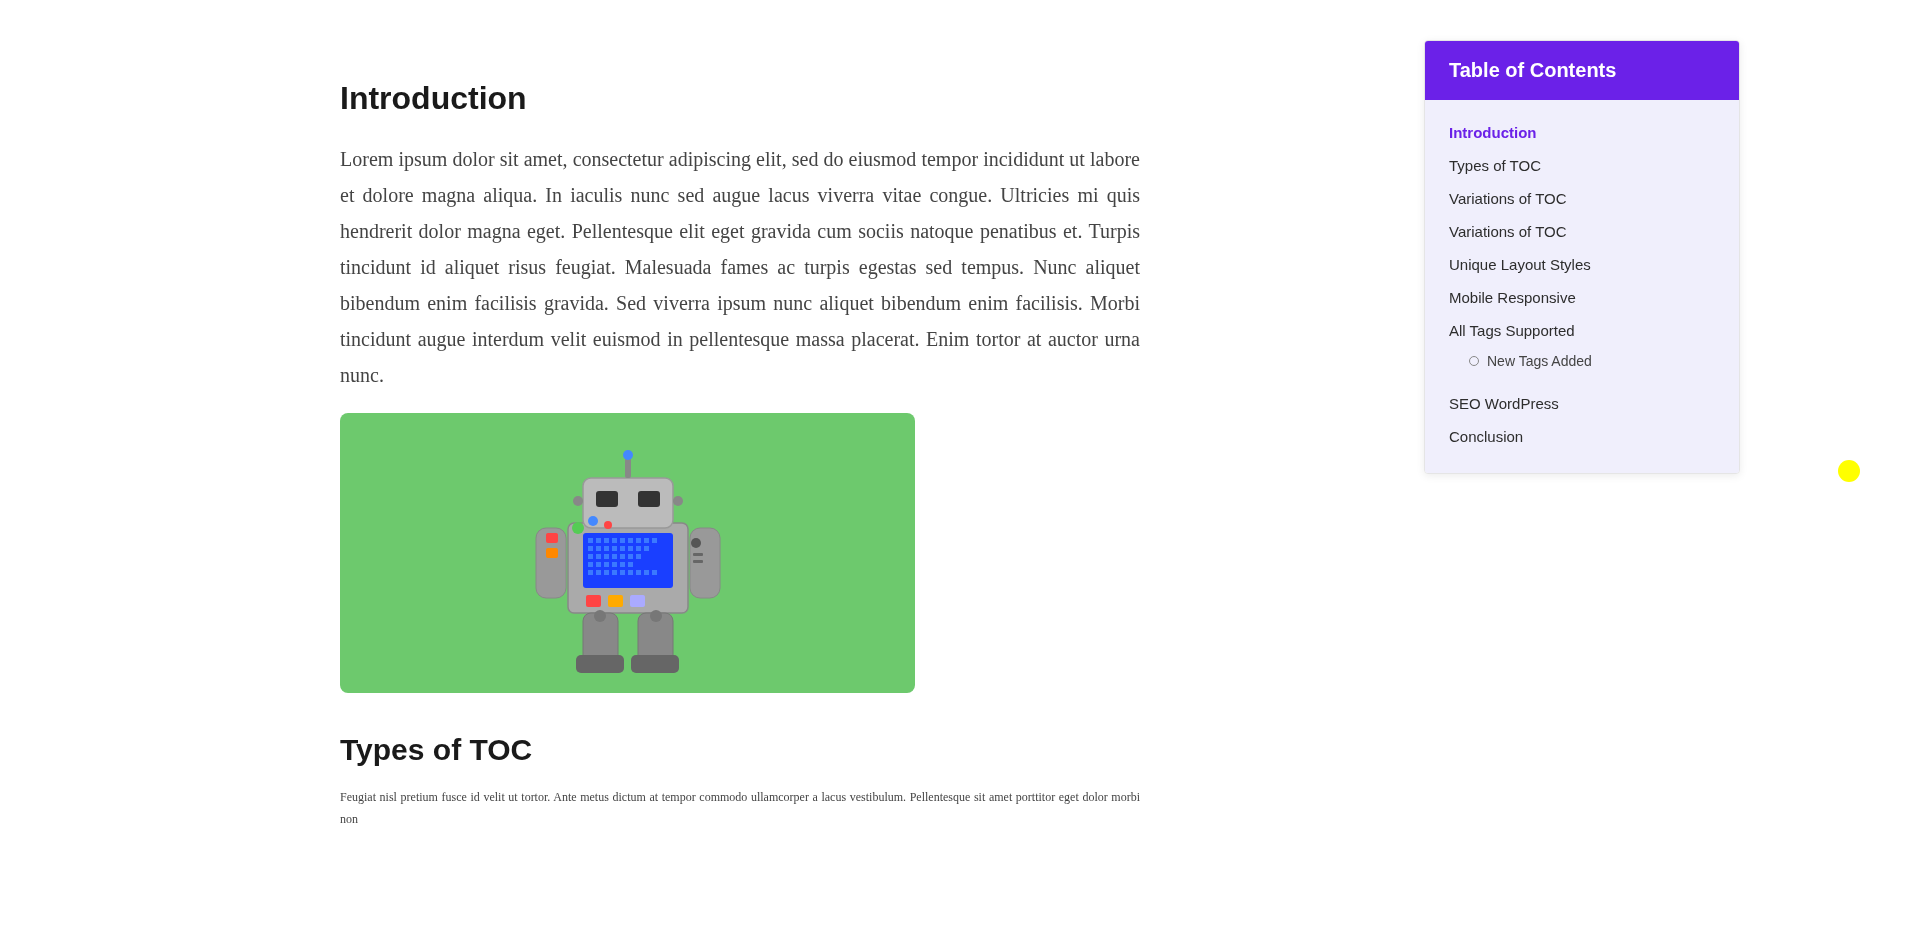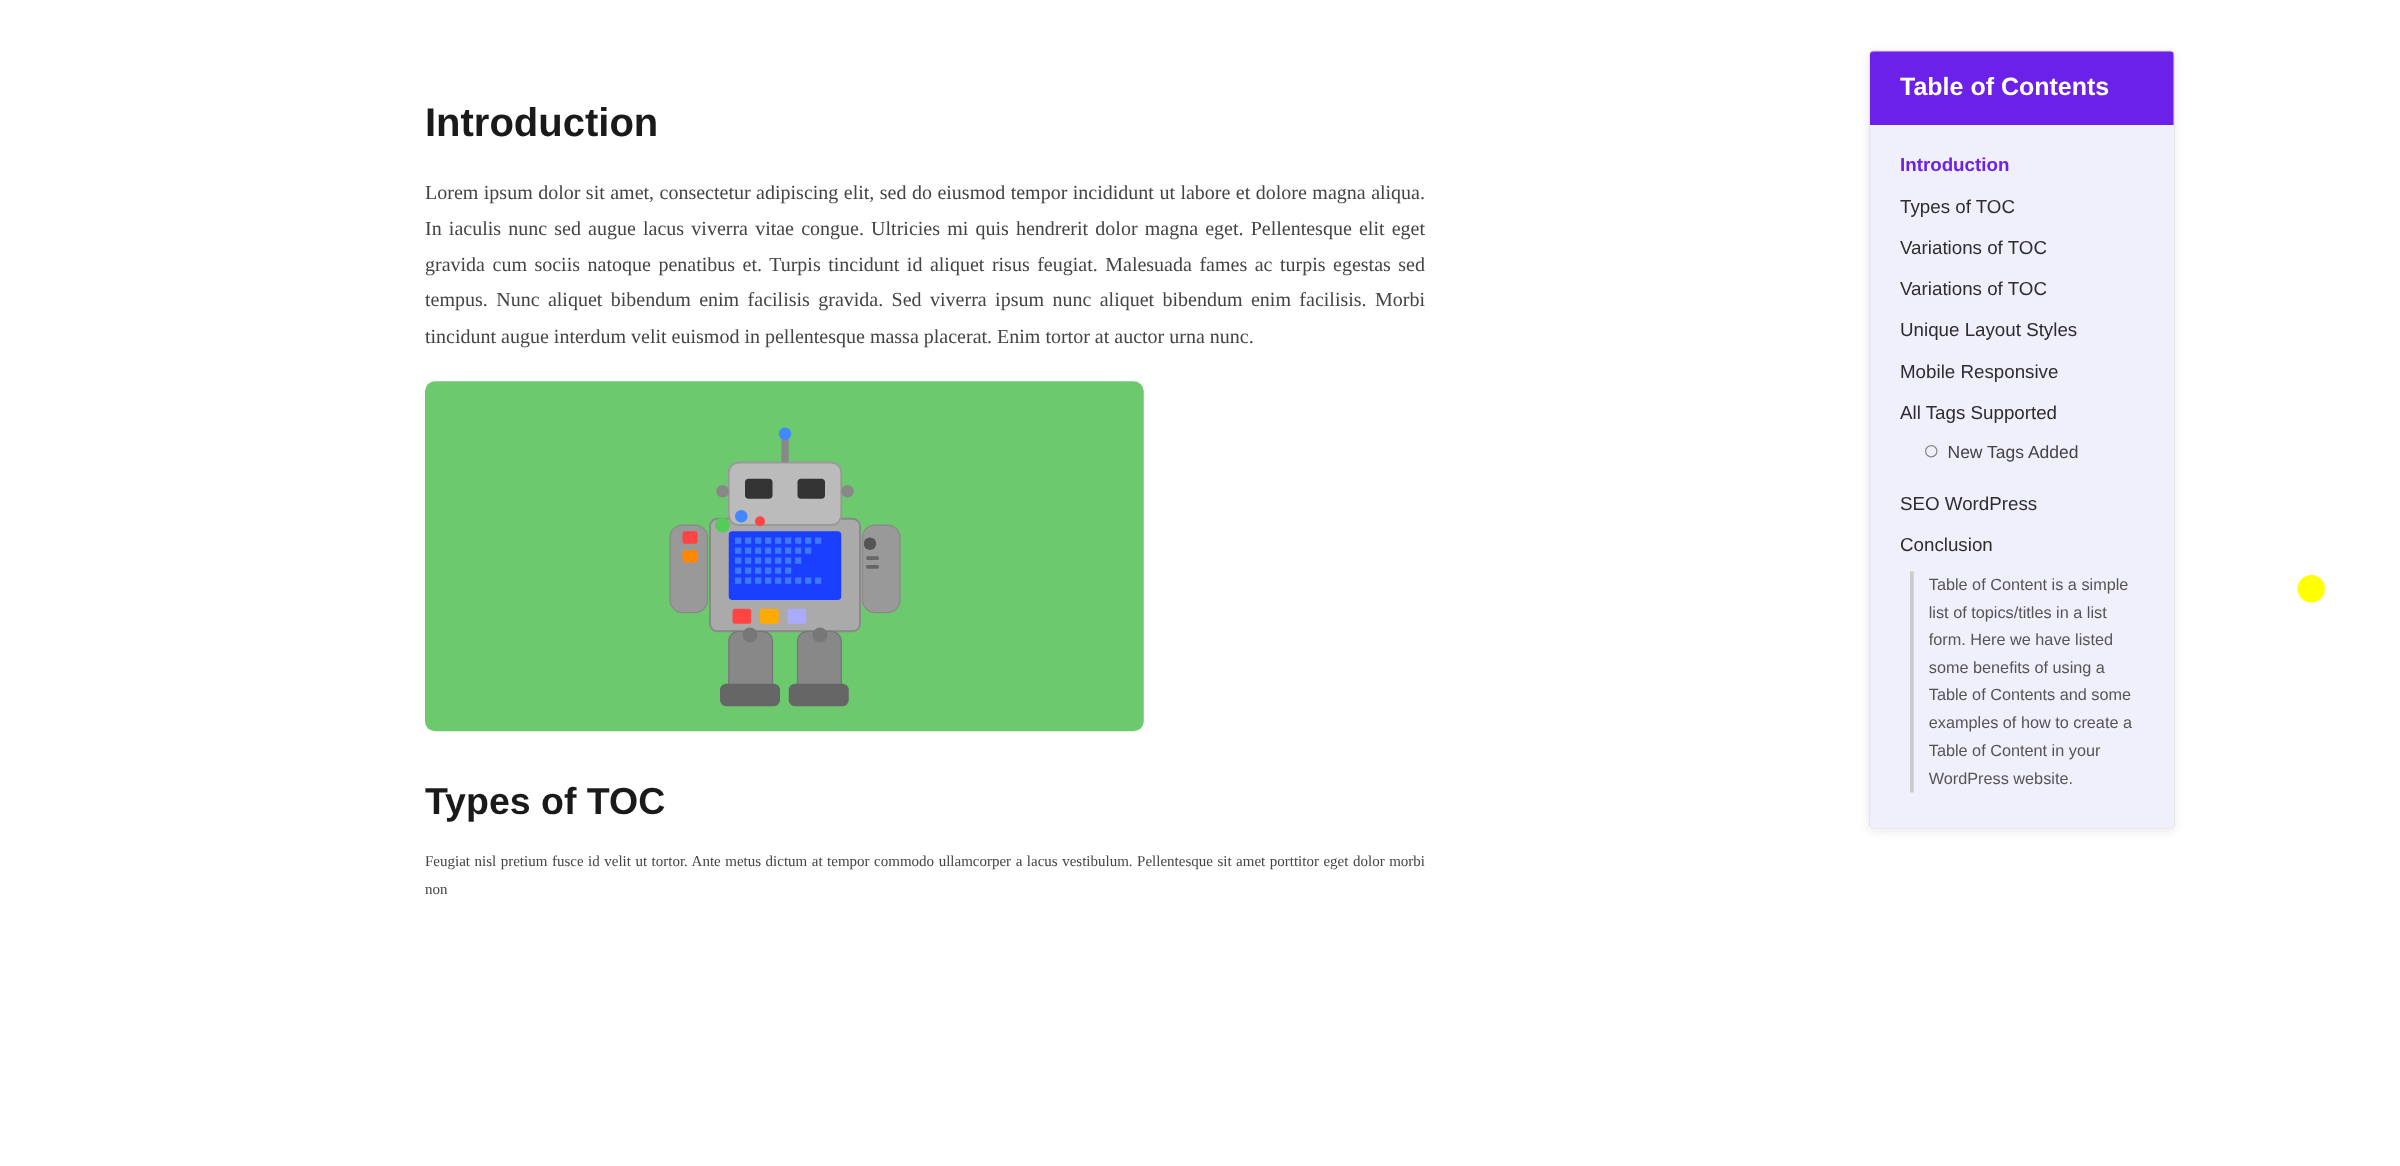--- a/index.html
+++ b/index.html
@@ -34,21 +34,21 @@
 
     .article-section h1 {
       font-family: 'Arial', sans-serif;
       font-size: 32px;
       font-weight: 700;
       color: #1a1a1a;
       margin-bottom: 24px;
     }
 
     .article-section p {
-      font-size: 16px;
+      font-size: 20px;
       line-height: 1.8;
       color: #444;
       text-align: justify;
       margin-bottom: 20px;
     }
 
     .robot-image-container {
       width: 575px;
       height: 280px;
       background-color: #6dc96d;
@@ -81,21 +81,21 @@
 
     .section-types p {
       font-size: 12px;
       line-height: 1.8;
       color: #444;
       text-align: justify;
     }
 
     
     .toc-sidebar {
-      width: 245px;
+      width: 316px;
       position: absolute;
       right: 180px;
       top: 40px;
       background: #fff;
       border: 1px solid #e5e5e5;
       border-radius: 4px;
       overflow: hidden;
       box-shadow: 0 2px 8px rgba(0,0,0,0.08);
     }
 
@@ -297,21 +297,18 @@
       <div class="toc-item">Unique Layout Styles</div>
       <div class="toc-item">Mobile Responsive</div>
       <div class="toc-item">All Tags Supported</div>
       <div class="toc-sub-item">New Tags Added</div>
 
       <div class="toc-spacer"></div>
 
       <div class="toc-item">SEO WordPress</div>
       <div class="toc-item">Conclusion</div>
 
-      <div class="toc-nested-block">
-        <div class="toc-nested-text">Table of Content is a simple list of topics/titles in a list form. Here we have listed some benefits of using a Table of Contents and some examples of how to create a Table of Content in your WordPress website.</div>
-      </div>
 
     </div>
   </div>
 
   <div class="cursor-dot"></div>
 </div>
 
 </body></html>

